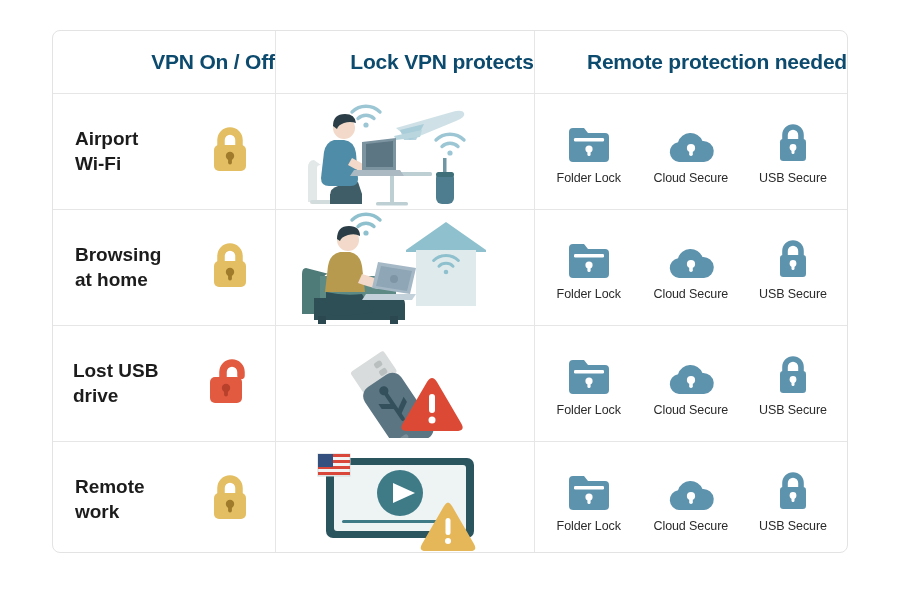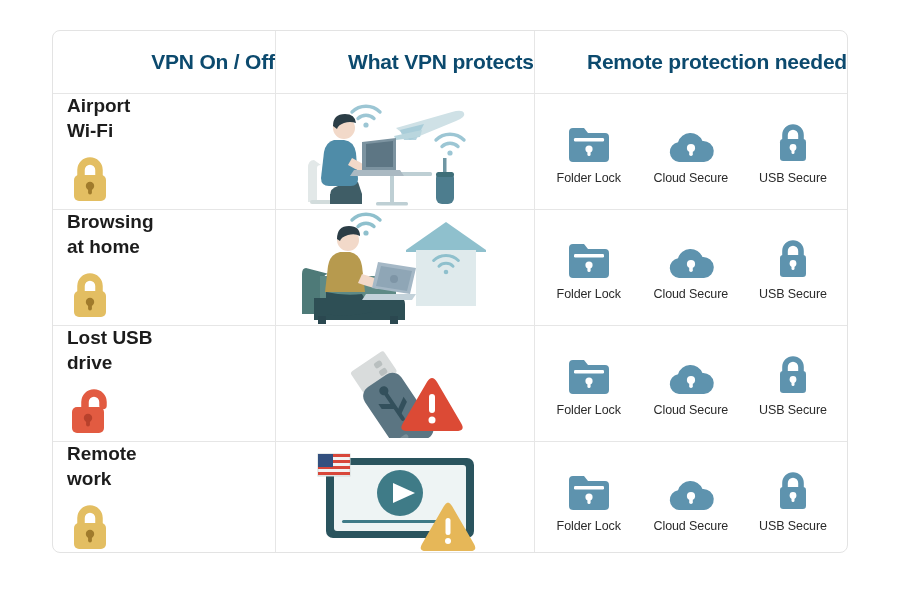--- a/index.html
+++ b/index.html
@@ -63,25 +63,24 @@
     font-weight: bold;
     color: #0c4a6e;
     letter-spacing: -0.2px;
   }
 
   tbody tr { height: 115px; }
 
   
   .c1-inner {
     display: flex;
-    align-items: flex-start;
+    align-items: center;
     justify-content: center;
     gap: 12px;
     padding: 0 14px;
-    flex-direction: column;
   }
   .scenario-label {
     font-size: 19px;
     font-weight: bold;
     color: #1c1c1c;
     line-height: 1.28;
     width: 120px;
     text-align: left;
     white-space: pre-line;
   }
@@ -131,21 +130,21 @@
   <div class="table-wrap">
     <table class="vpn-table">
       <colgroup>
         <col class="c1">
           <col class="c2">
           <col class="c3">
       </colgroup>
       <thead>
         <tr>
           <th>VPN On / Off</th>
-          <th>What VPN protects</th>
+          <th>Lock VPN protects</th>
           <th>Remote protection needed</th>
         </tr>
       </thead>
       <tbody id="tbody">
           <tr>
     <td>
       <div class="c1-inner">
         <span class="scenario-label">Airport
 Wi-Fi</span>
         <span class="padlock"><svg width="46" height="50" viewBox="0 0 46 50">

